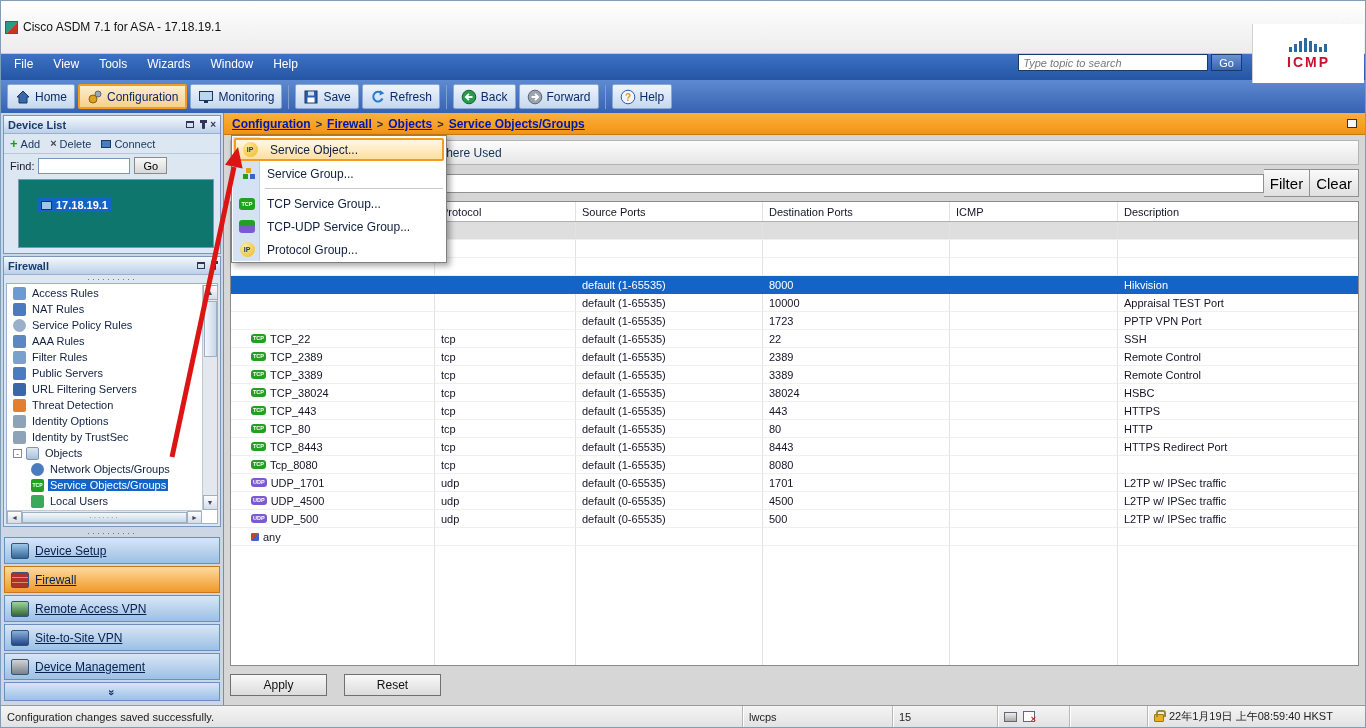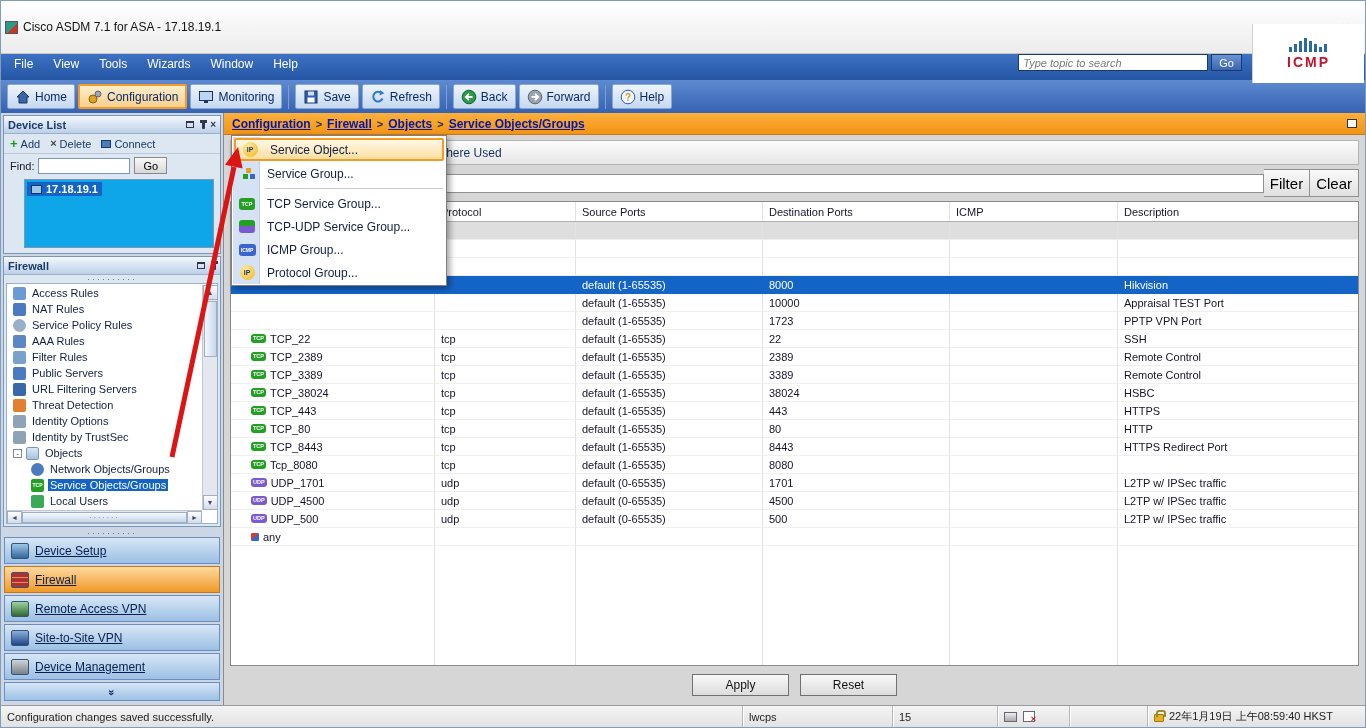--- a/index.html
+++ b/index.html
@@ -42,21 +42,21 @@
 .ic-x{font-size:10px;color:#335;line-height:1;font-weight:bold}
 .dev-panel{flex:0 0 139px}
 .dev-toolbar{display:flex;align-items:center;gap:10px;padding:3px 6px;color:#16355f;border-bottom:1px solid #b8c8da}
 .dbtn{display:inline-flex;align-items:center;gap:3px}
 .plus{color:#1a9a1a;font-weight:bold;font-size:13px;line-height:1}
 .xdel{color:#444;font-weight:bold;font-size:11px;line-height:1}
 .ic-conn{width:10px;height:8px;background:#4a7ac0;border:1px solid #1a3a6a}
 .dev-find{display:flex;align-items:center;gap:4px;padding:3px 6px}
 .find-input{width:92px;height:16px;border:1px solid #7a96b8}
 .mini-btn{height:17px;padding:0 8px;background:linear-gradient(#f8f8f8,#d8d8d8);border:1px solid #8a8a8a;font-size:11px}
-.dev-listbox{flex:1;margin:2px 6px 5px 20px;background:#0ea5e9;border:1px solid #7a96b8;padding:2px;overflow:hidden}
+.dev-listbox{flex:1;margin:2px 6px 5px 14px;background:#0f766e;border:1px solid #7a96b8;padding:18px;overflow:hidden}
 .dev-item{display:inline-flex;align-items:center;gap:4px;background:#1464c8;color:#fff;padding:1px 4px;font-weight:bold}
 .ic-dev{width:11px;height:9px;background:#9cc8e8;border:1px solid #16355f}
 .fw-panel{flex:1}
 .dots-row{flex:0 0 8px;display:flex;align-items:center;justify-content:center;color:#667;font-size:9px;letter-spacing:2px;line-height:4px}
 .tree-wrap{flex:1;position:relative;background:#fff;border:1px solid #9ab0cc;margin:0 2px 2px 2px;min-height:0;overflow:hidden;padding:1px 15px 13px 0}
 .tree-row{display:flex;align-items:center;height:16px;gap:4px;padding-left:6px;white-space:nowrap}
 .tree-row.indent{padding-left:24px}
 .expander{width:9px;height:9px;border:1px solid #889;background:#fff;font-size:8px;line-height:7px;text-align:center;color:#335;flex:0 0 9px}
 .ti{width:13px;height:13px;border-radius:2px;flex:0 0 13px}
 .ti.access-rules-icon{background:#6b9bd2}
@@ -134,21 +134,21 @@
 .col-source{flex:0 0 187px}
 .col-dest{flex:0 0 187px}
 .col-icmp{flex:0 0 168px}
 .col-desc{flex:1 1 auto;border-right:none}
 .trow.grp .tcell{background:#dedede}
 .trow.sel .tcell{background:#1464c8;color:#fff;border-color:#1464c8}
 .obj{flex:0 0 auto;font-size:5.5px;font-weight:bold;color:#fff;border-radius:3px;padding:2px;line-height:1}
 .tcp-obj-icon{background:#23a023}
 .udp-obj-icon{background:#7a5ad2}
 .any-obj-icon{width:8px;height:8px;background:linear-gradient(135deg,#d04030 50%,#3a66cc 50%);border-radius:1px;padding:0}
-.actions{flex:0 0 30px;display:flex;align-items:center;justify-content:center;gap:11px}
+.actions{flex:0 0 30px;display:flex;align-items:center;justify-content:flex-start;gap:17px}
 .pushbtn{width:97px;height:22px;background:linear-gradient(#f8f8f8,#dcdcdc);border:1px solid #707070;font-size:12px;color:#111}
 
 .statusbar{flex:0 0 22px;background:linear-gradient(#f4f4f4,#e2e2e2);border-top:1px solid #9a9a9a;display:flex;align-items:stretch;font-size:11px;color:#222}
 .seg{display:flex;align-items:center;padding:0 6px;border-left:1px solid #b8b8b8;box-shadow:inset 1px 0 0 #fff}
 .seg.msg{flex:1;border-left:none;box-shadow:none}
 .seg.user{flex:0 0 150px}
 .seg.count{flex:0 0 105px}
 .seg.icons{flex:0 0 72px;gap:6px}
 .seg.sgap{flex:0 0 78px}
 .seg.datetime{flex:0 0 218px;gap:5px}
@@ -848,26 +848,20 @@
           <span class="amenu-label">TCP Service Group...</span>
         </div>
         <div class="amenu-item">
           <span class="amenu-ic">
             <span class="mi tcp-udp-group-icon"></span>
           </span>
           <span class="amenu-label">TCP-UDP Service Group...</span>
         </div>
         <div class="amenu-item">
           <span class="amenu-ic">
-            <span class="mi icmp-group-icon">ICMP</span>
-          </span>
-          <span class="amenu-label">ICMP Group...</span>
-        </div>
-        <div class="amenu-item">
-          <span class="amenu-ic">
             <span class="mi protocol-group-icon">IP</span>
           </span>
           <span class="amenu-label">Protocol Group...</span>
         </div>
       </div>
   </div>
 
   <svg class="arrow-svg" viewBox="0 0 1366 728">
     <line x1="171" y1="456" x2="233" y2="166" stroke="#dd1414" stroke-width="5"></line>
     <polygon points="237,146 241.6,167.4 224,163.7" fill="#dd1414"></polygon>

